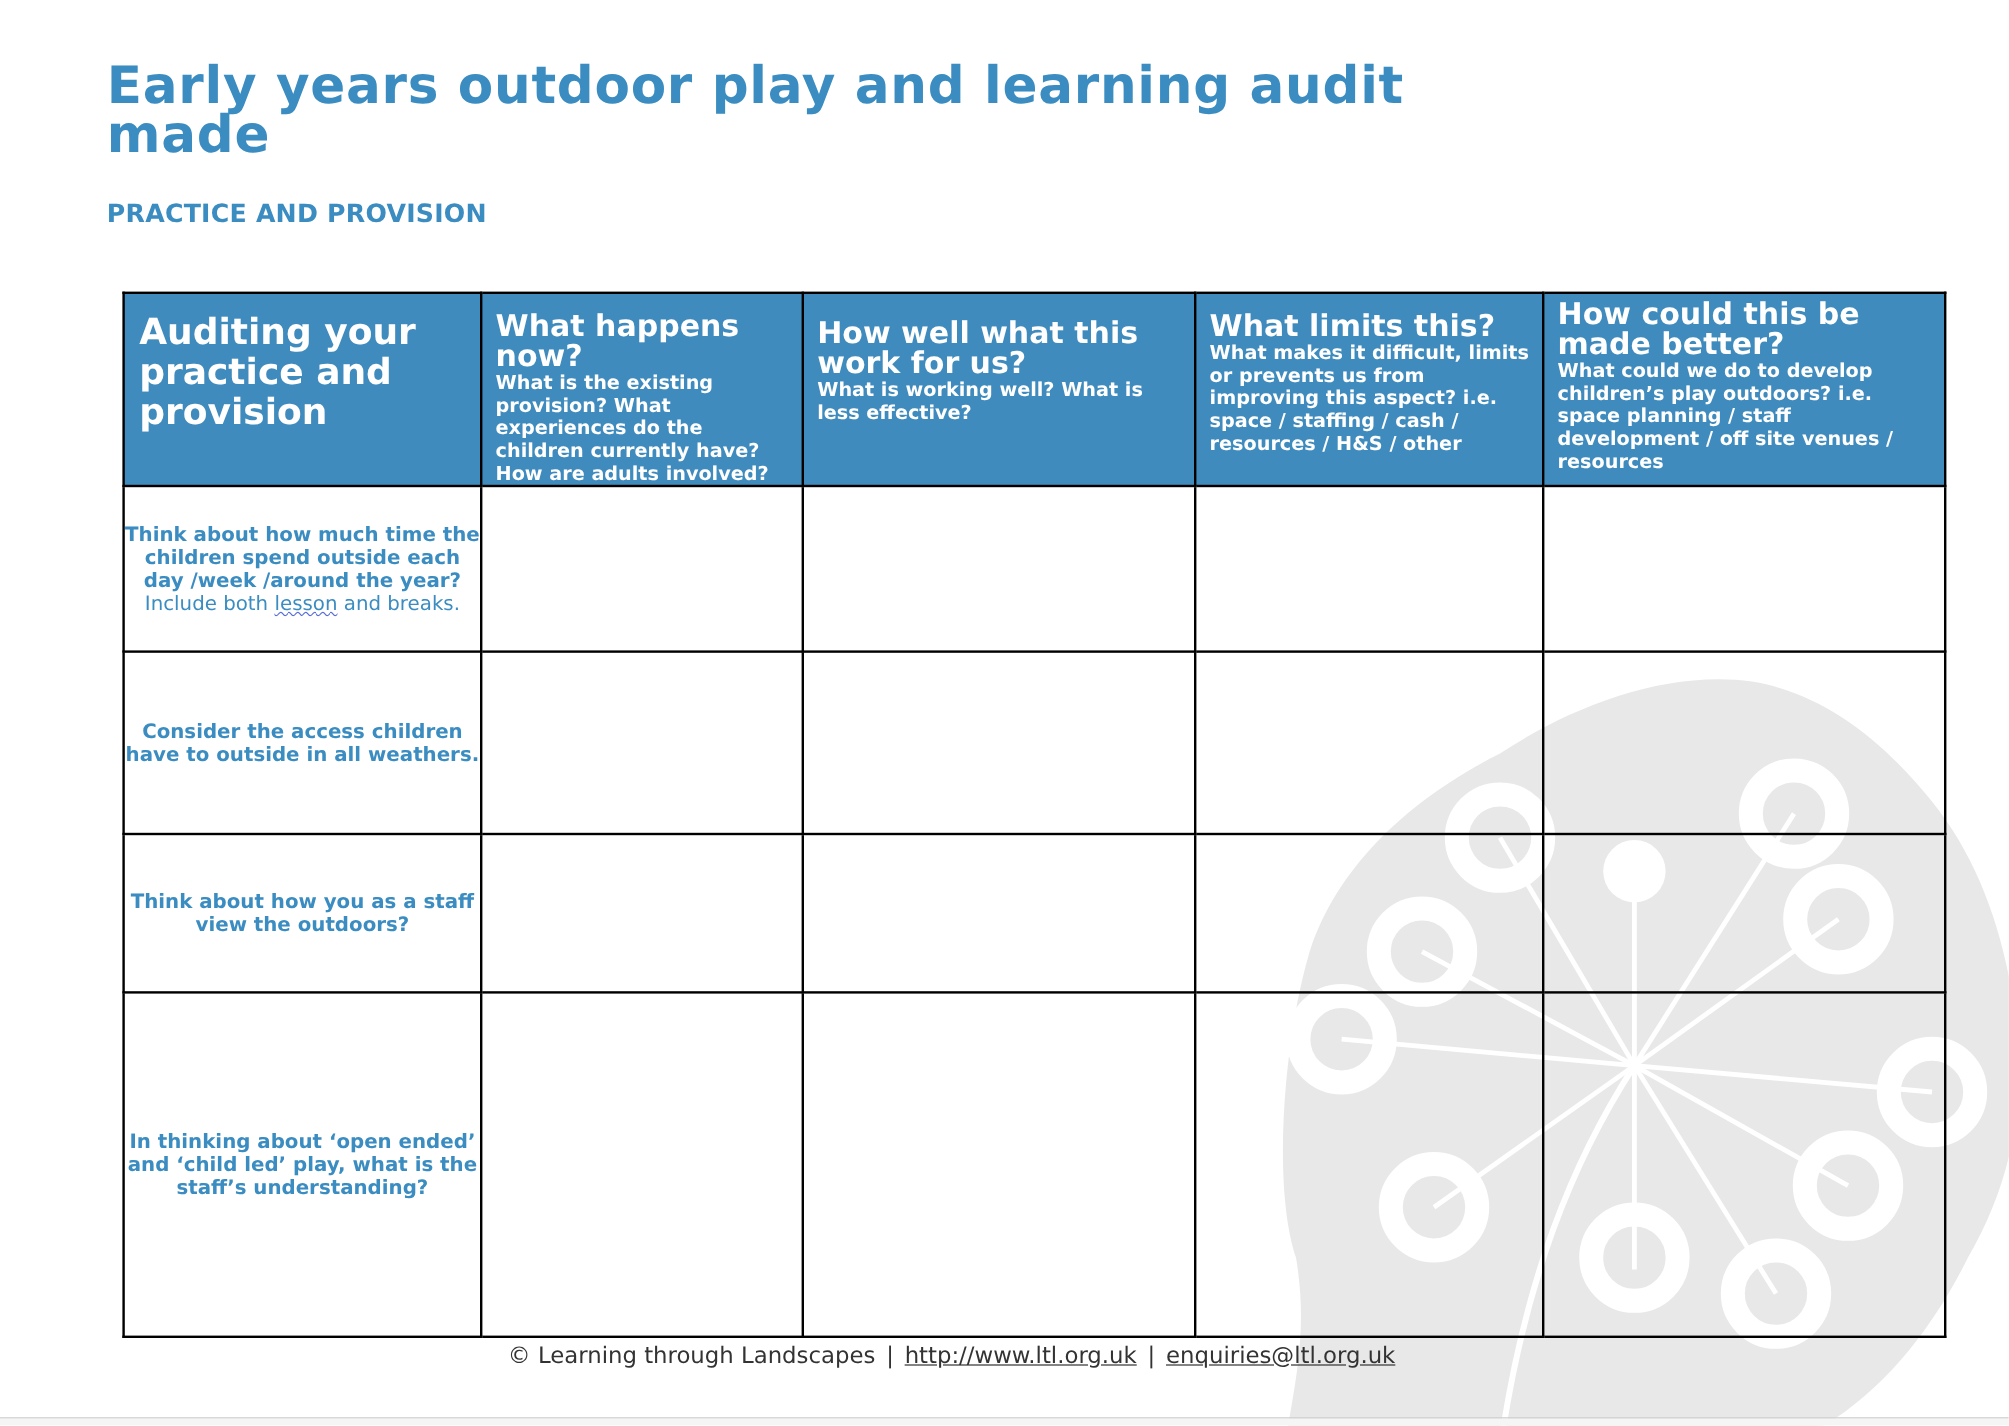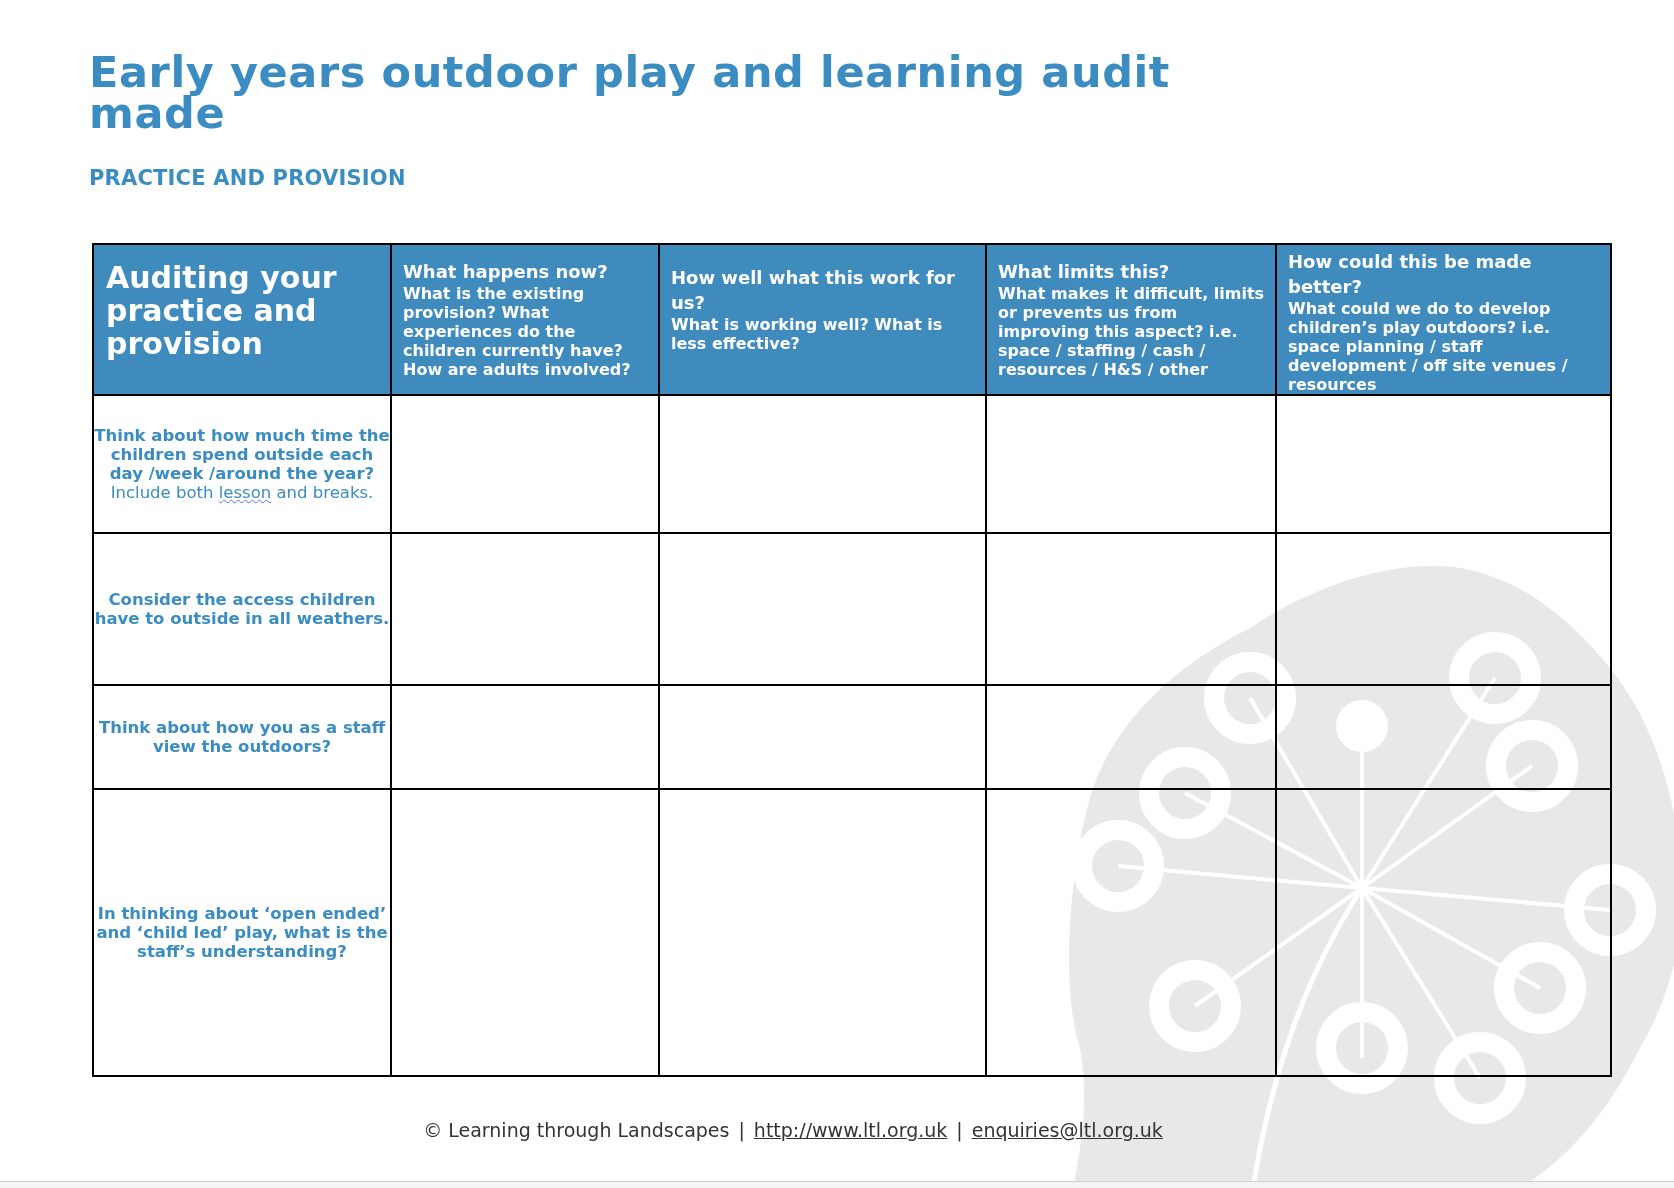--- a/index.html
+++ b/index.html
@@ -16,33 +16,33 @@
       position: absolute; left: 89px; top: 52px; width: 1150px;
       margin: 0; color: #3a8cc1;
       font-family: "DejaVu Sans", sans-serif; font-weight: bold;
       font-size: 43px; line-height: 41px; letter-spacing: 0.6px;
     }
     .section-title {
       position: absolute; left: 89px; top: 166px; margin: 0;
       color: #3a8cc1; font-weight: bold; font-size: 21px; letter-spacing: 0.2px; text-align: center;
     }
     table.audit {
-      position: absolute; left: 92px; top: 243px;
+      position: absolute; left: 102px; top: 243px;
       width: 1518px; border-collapse: collapse; z-index: 1;
       table-layout: fixed;
       border-radius: 17px;
     }
     table.audit td, table.audit th {
       border: 2px solid #000; padding: 0; vertical-align: middle;
     }
     table.audit thead th {
       background: #3f8bbd; color: #fff; text-align: left;
       height: 126px; vertical-align: top;
     }
-    .h-main { font-size: 18px; font-weight: bold; line-height: 25px; display: block; }
+    .h-main { font-size: 25px; font-weight: bold; line-height: 25px; display: block; }
     .h-sub { font-size: 16px; line-height: 19px; display: block; }
     .th-first .h-main { font-size: 30px; line-height: 33px; padding: 16px 0 0 12px; }
     .th-inner { padding: 14px 10px 0 11px; }
     .th-inner.c3 { padding-top: 20px; }
     .th-inner.c5 { padding-top: 4px; }
     td.row-label {
       text-align: center; color: #3a8cc1; font-size: 16.5px;
       line-height: 19px; padding: 0 10px; font-weight: bold;
     }
     td.row-label .plain { font-weight: normal; }
@@ -155,21 +155,21 @@
       <td class="answer"></td>
       <td class="answer"></td>
     </tr>
     <tr style="height:152px">
       <td class="row-label">Consider the access children have to outside in all weathers.</td>
       <td class="answer"></td>
       <td class="answer"></td>
       <td class="answer"></td>
       <td class="answer"></td>
     </tr>
-    <tr style="height:104px">
+    <tr style="height:132px">
       <td class="row-label">Think about how you as a staff view the outdoors?</td>
       <td class="answer"></td>
       <td class="answer"></td>
       <td class="answer"></td>
       <td class="answer"></td>
     </tr>
     <tr style="height:287px">
       <td class="row-label">In thinking about ‘open ended’ and ‘child led’ play, what is the staff’s understanding?</td>
       <td class="answer"></td>
       <td class="answer"></td>

